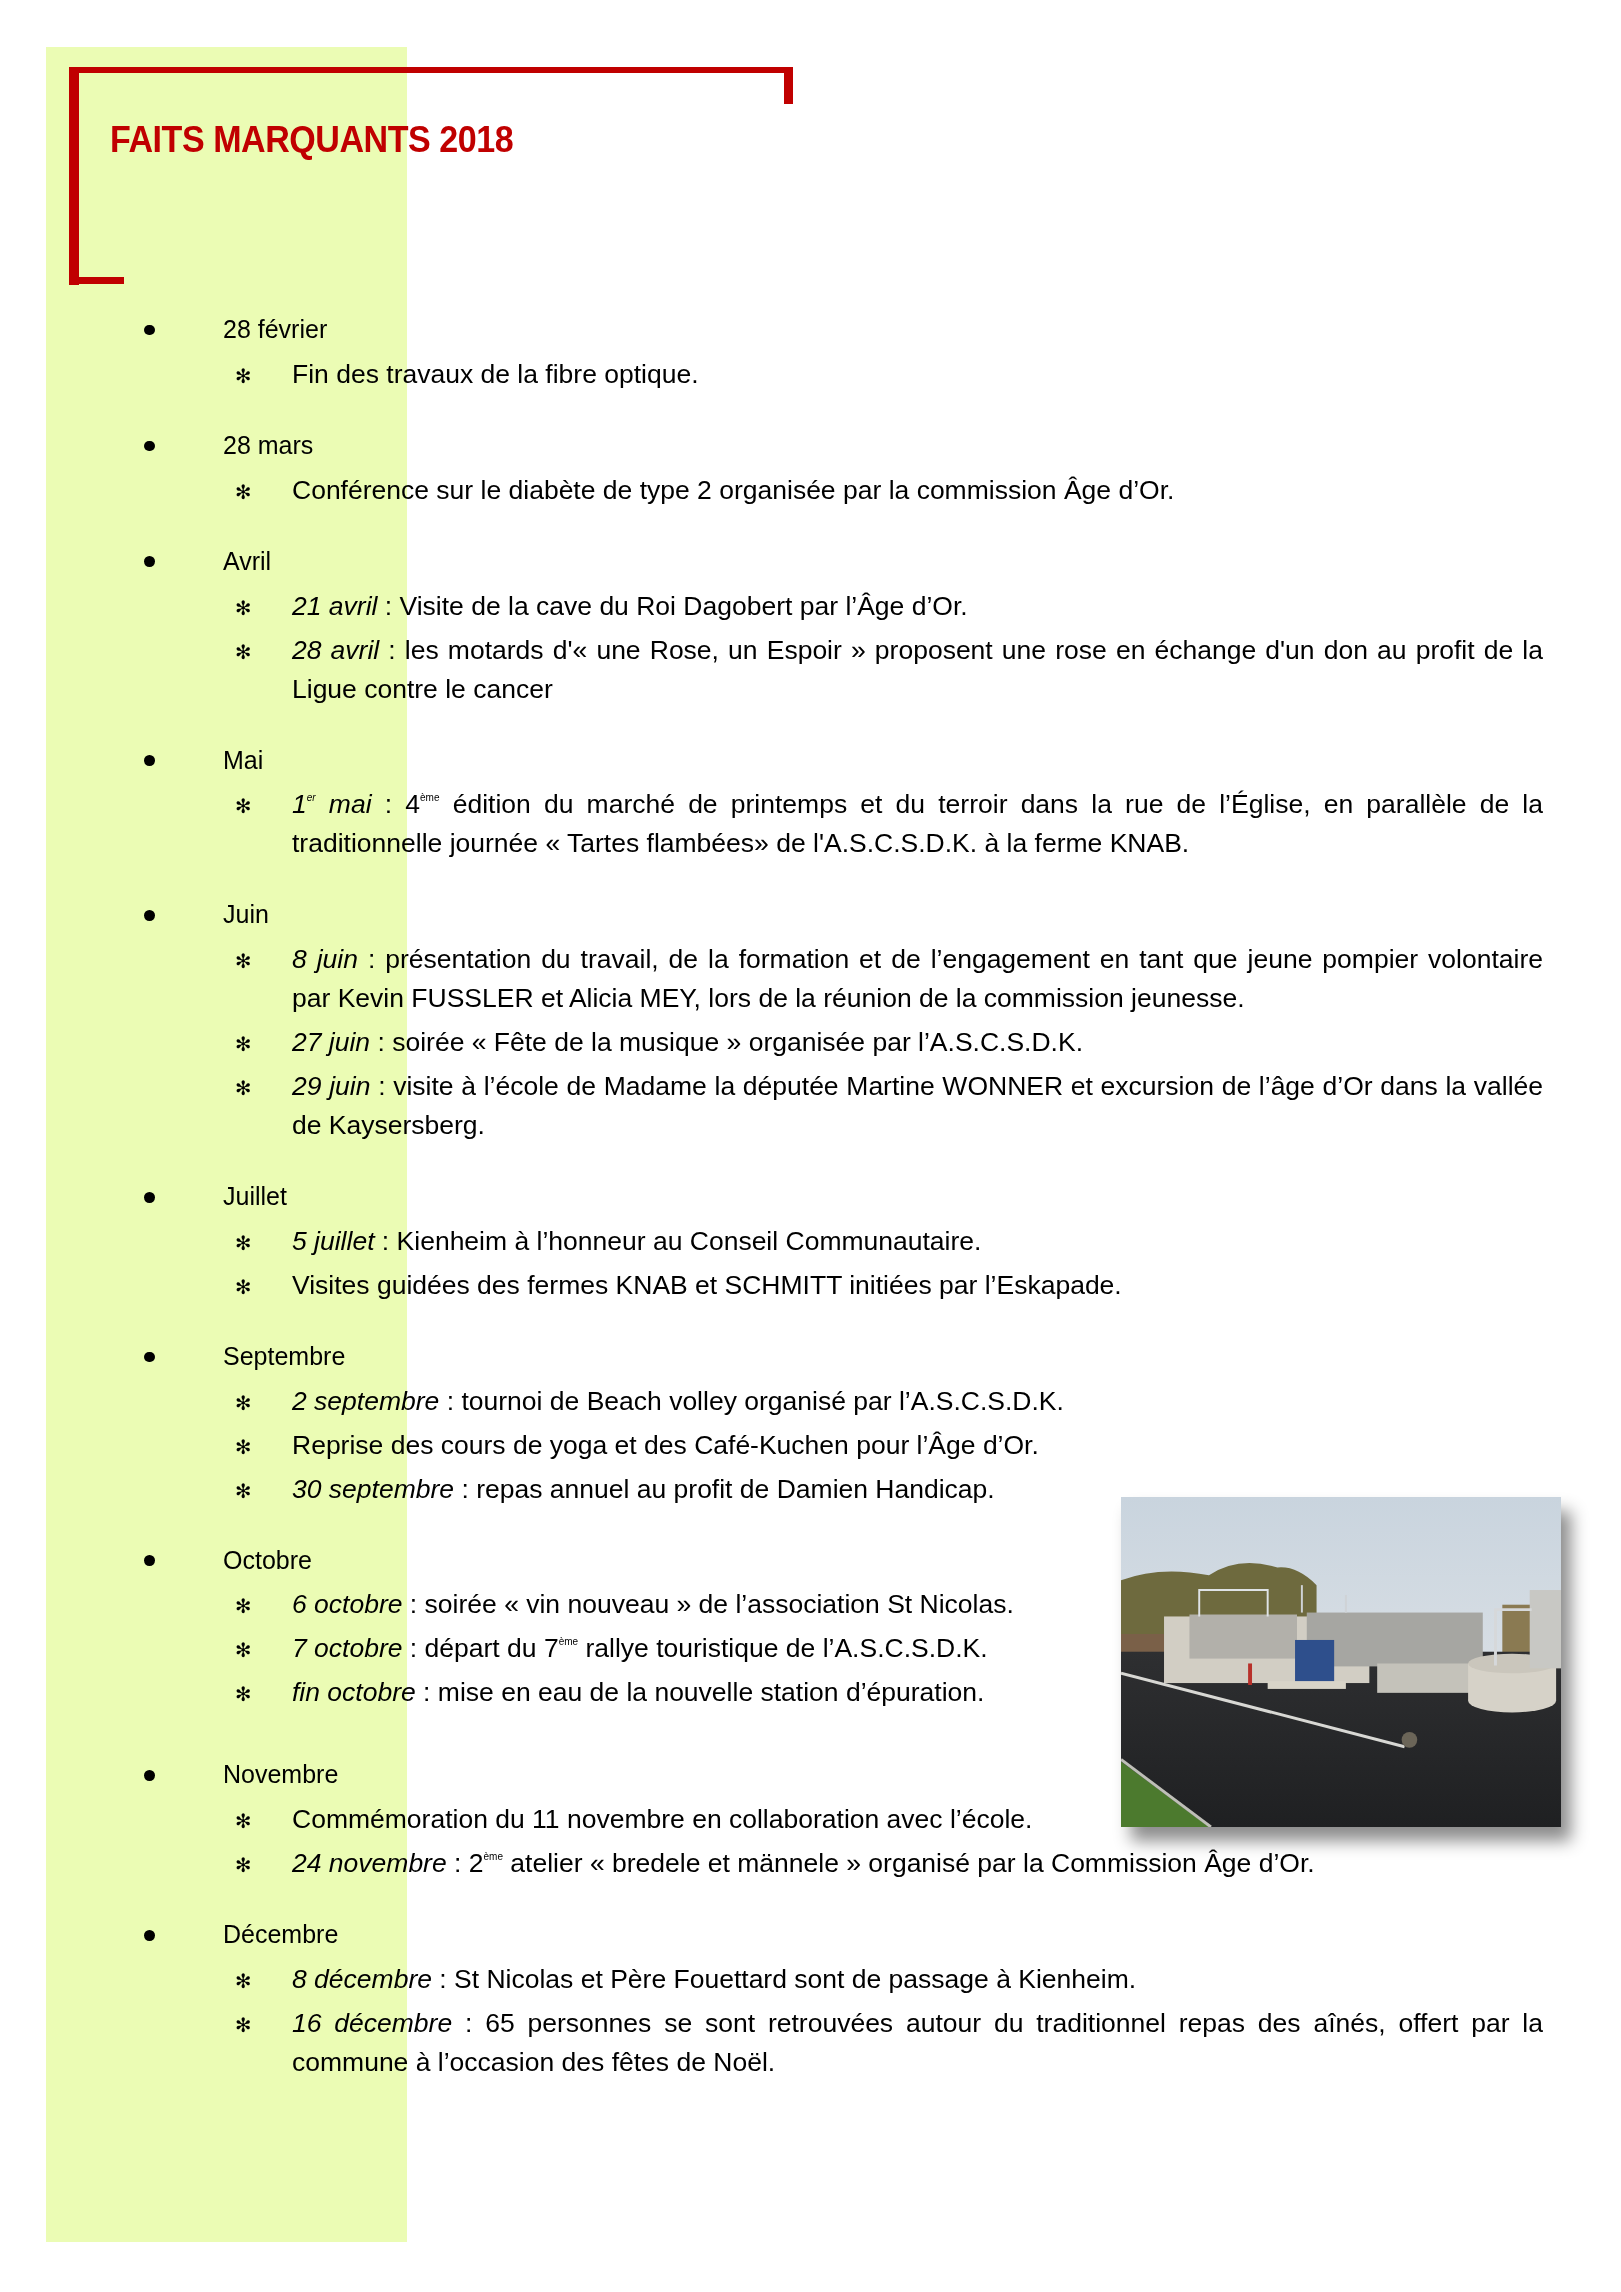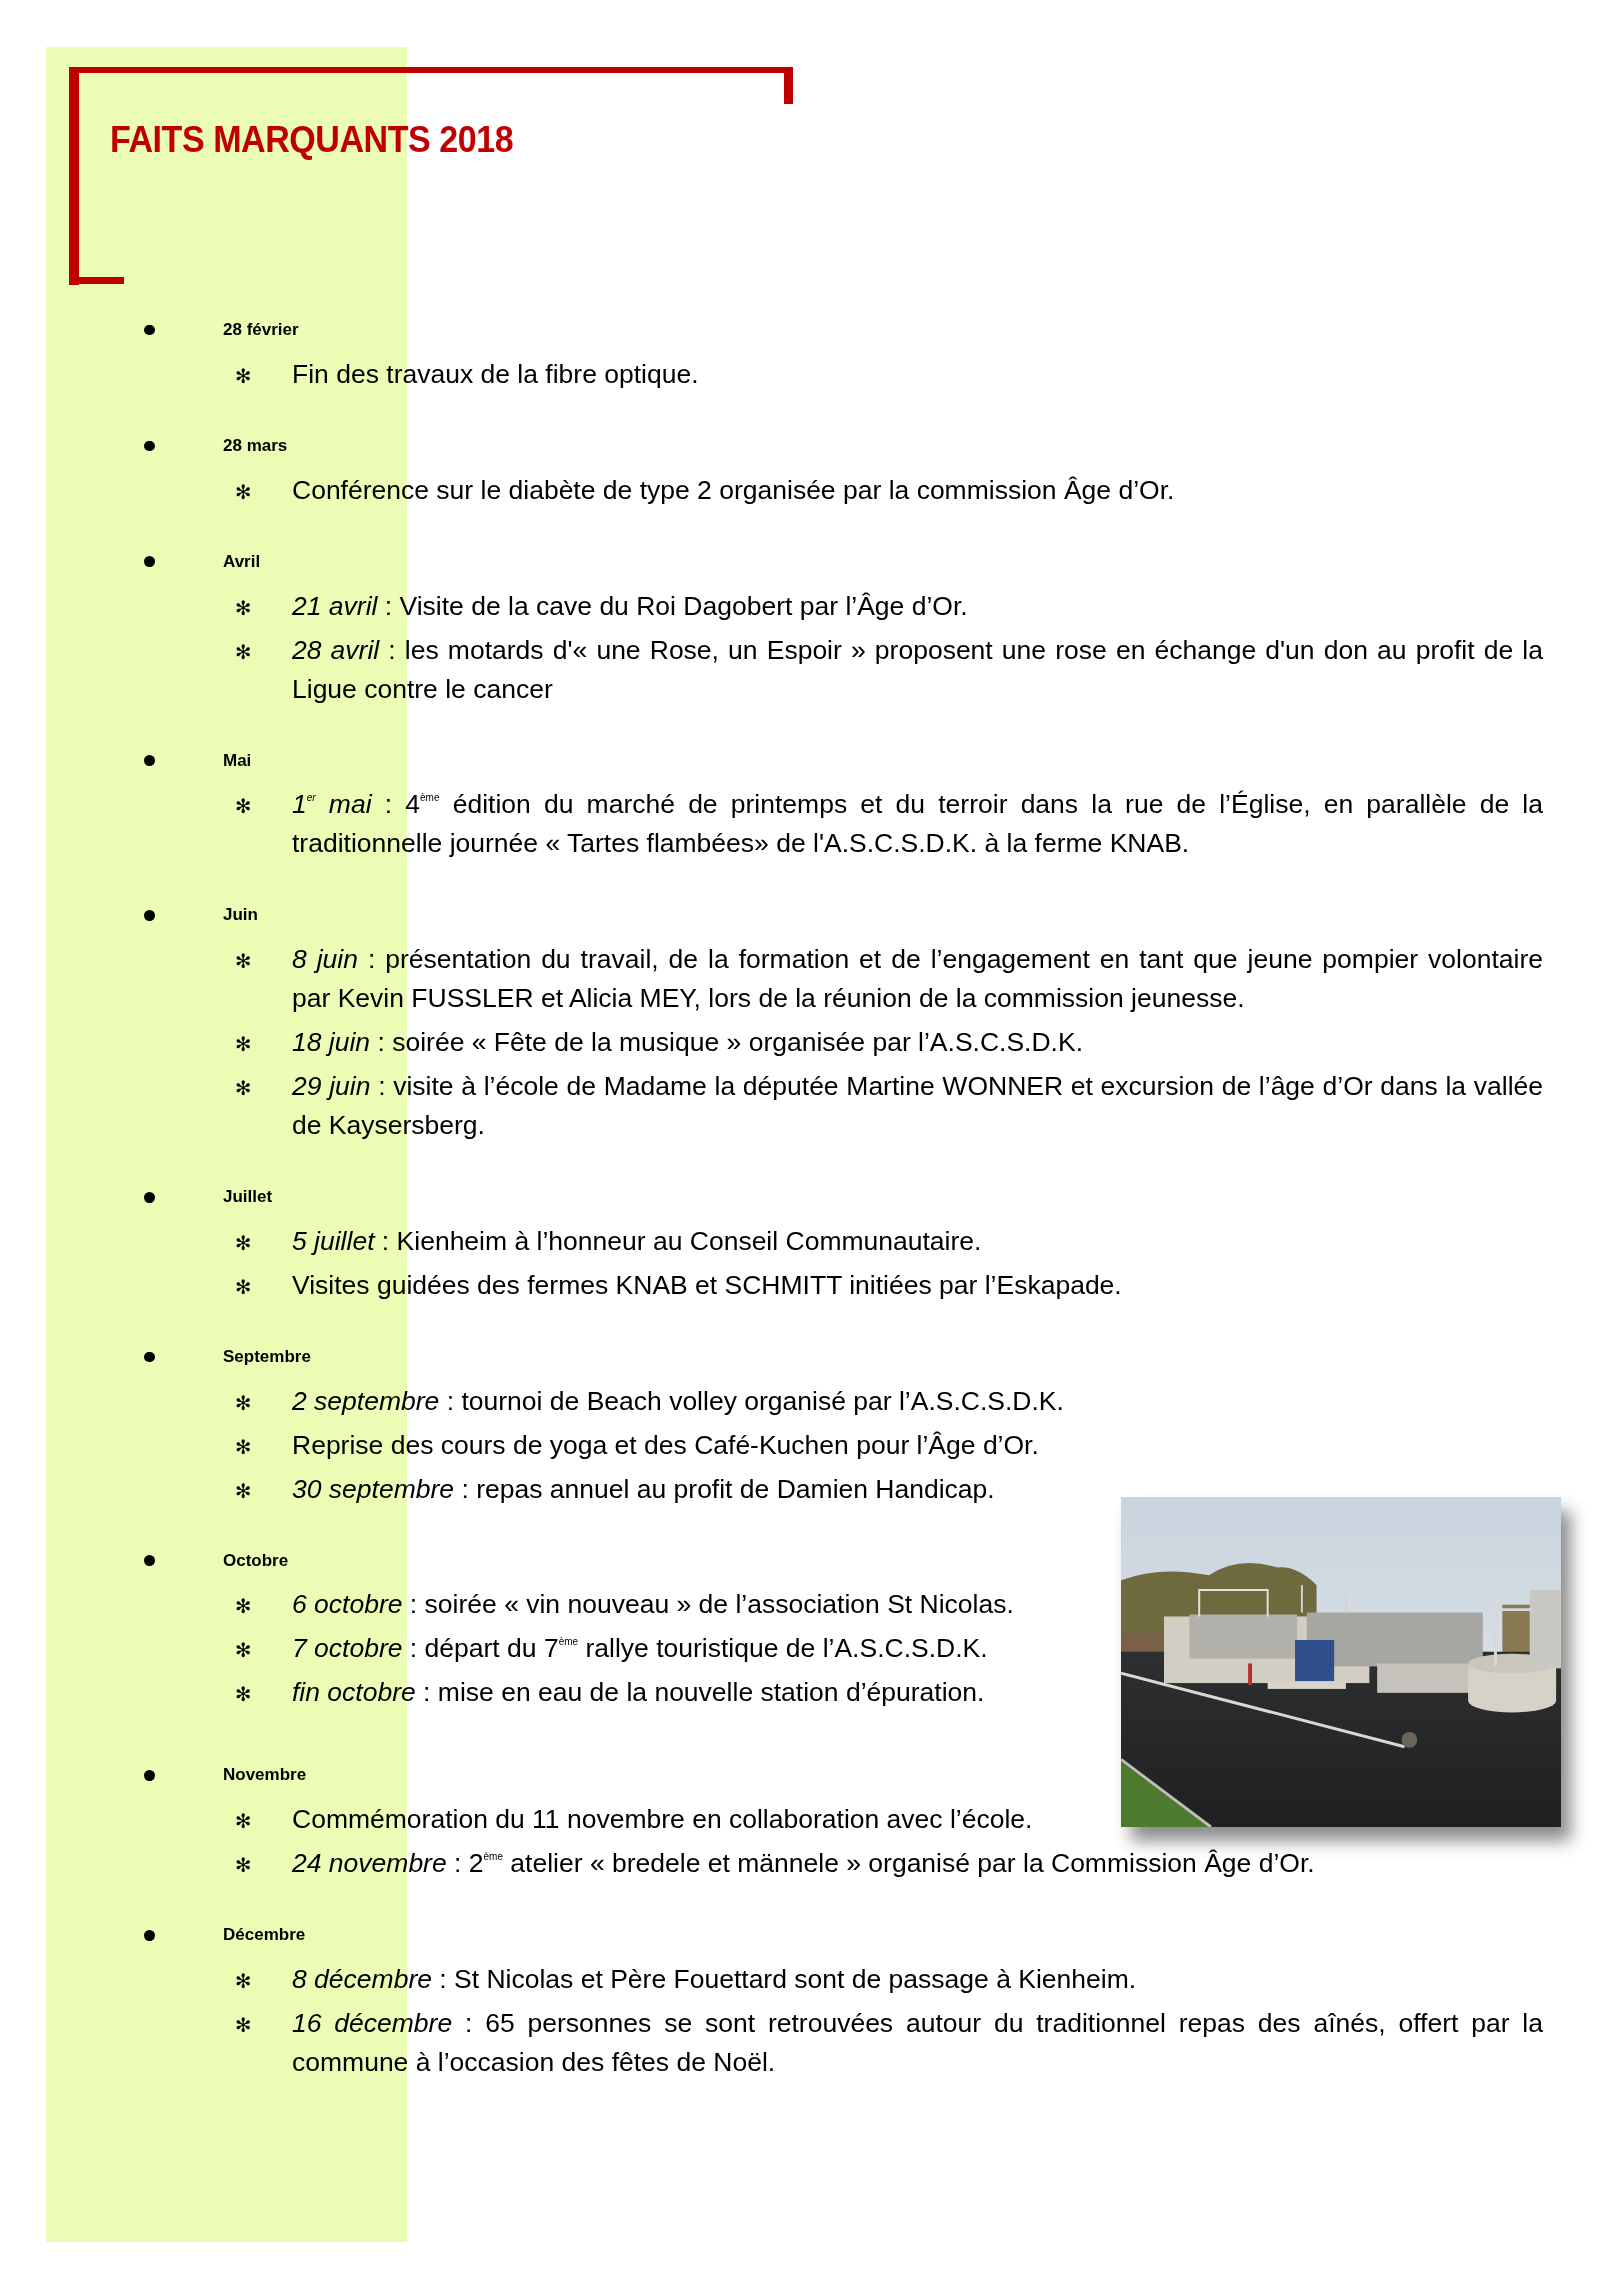--- a/index.html
+++ b/index.html
@@ -9,21 +9,21 @@
   .frame-top { position: absolute; left: 69px; top: 67px; width: 724px; height: 5.9px; background: #c00000; }
   .frame-left { position: absolute; left: 69px; top: 67px; width: 9.8px; height: 218px; background: #c00000; }
   .frame-bottom { position: absolute; left: 69px; top: 277px; width: 55px; height: 6.9px; background: #c00000; }
   .frame-right { position: absolute; left: 784px; top: 67px; width: 8.8px; height: 37px; background: #c00000; }
   .title { position: absolute; left: 110px; top: 116px; margin: 0; font-size: 37px; font-weight: bold; color: #c00000;
            letter-spacing: -0.5px; white-space: nowrap; line-height: 47px; transform: scaleX(0.92); transform-origin: left center; }
 
   .timeline { position: absolute; left: 137px; top: 310px; width: 1406px; margin: 0; padding: 0; list-style: none; }
   .section { position: relative; margin: 0 0 32px 0; }
   .section.extra-gap { margin-top: 43px; }
-  .month { position: relative; padding-left: 86px; font-size: 17px; line-height: 39px; font-weight: bold; height: 39px; }
+  .month { position: relative; padding-left: 86px; font-size: 25px; line-height: 39px; font-weight: normal; height: 39px; }
   .bullet { position: absolute; left: 6.9px; top: 14.7px; width: 10.8px; height: 10.8px; border-radius: 50%; background: #000; }
   .items { list-style: none; margin: 0; padding: 0; }
   .item { position: relative; padding-left: 155px; font-size: 26.5px; line-height: 39px; margin-top: 4.9px; text-align: justify; }
   .item:first-child { margin-top: 5.9px; }
   .star { position: absolute; left: 98px; top: 2px; font-size: 19.6px; line-height: 39px; }
   .date { font-style: italic; }
   .it { }
   sup { font-size: 10px; line-height: 0; vertical-align: 11.8px; }
   .narrow-wrap { width: 1059px; }
 
@@ -69,21 +69,21 @@
     <div class="month"><span class="bullet"></span><span>Mai</span></div>
     <ul class="items">
       <li class="item"><span class="star">✻</span><span class="date"><span>1</span><sup>er</sup><span> mai</span></span><span> : </span><span>4</span><sup>ème</sup><span> édition du marché de printemps et du terroir dans la rue de l’Église, en parallèle de la traditionnelle journée « Tartes flambées» de l'A.S.C.S.D.K. à la ferme KNAB.</span></li>
     </ul>
   </li>
 
   <li class="section">
     <div class="month"><span class="bullet"></span><span>Juin</span></div>
     <ul class="items">
       <li class="item"><span class="star">✻</span><span class="date">8 juin</span><span> : </span><span>présentation du travail, de la formation et de l’engagement en tant que jeune pompier volontaire par Kevin FUSSLER et Alicia MEY, lors de la réunion de la commission jeunesse.</span></li>
-      <li class="item"><span class="star">✻</span><span class="date">18 juin</span><span> : </span><span>soirée « Fête de la musique » organisée par l’A.S.C.S.D.K.</span></li>
+      <li class="item"><span class="star">✻</span><span class="date">27 juin</span><span> : </span><span>soirée « Fête de la musique » organisée par l’A.S.C.S.D.K.</span></li>
       <li class="item"><span class="star">✻</span><span class="date">29 juin</span><span> : </span><span>visite à l’école de Madame la députée Martine WONNER et excursion de l’âge d’Or dans la vallée de Kaysersberg.</span></li>
     </ul>
   </li>
 
   <li class="section">
     <div class="month"><span class="bullet"></span><span>Juillet</span></div>
     <ul class="items">
       <li class="item"><span class="star">✻</span><span class="date">5 juillet</span><span> : </span><span>Kienheim à l’honneur au Conseil Communautaire.</span></li>
       <li class="item"><span class="star">✻</span><span>Visites guidées des fermes KNAB et SCHMITT initiées par l’Eskapade.</span></li>
     </ul>

